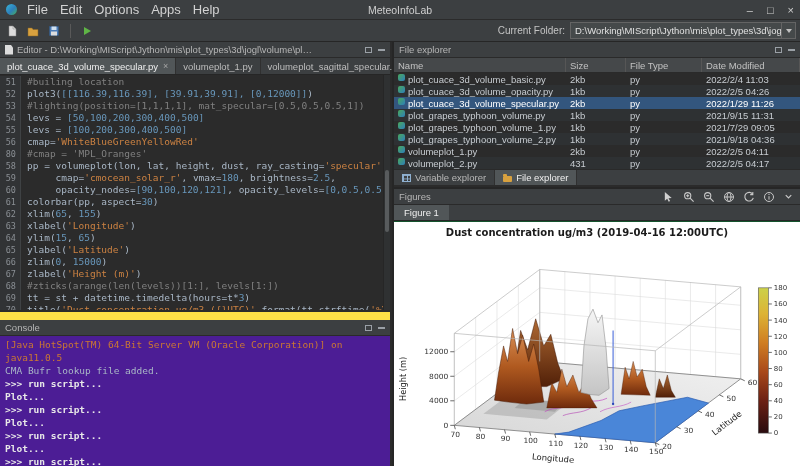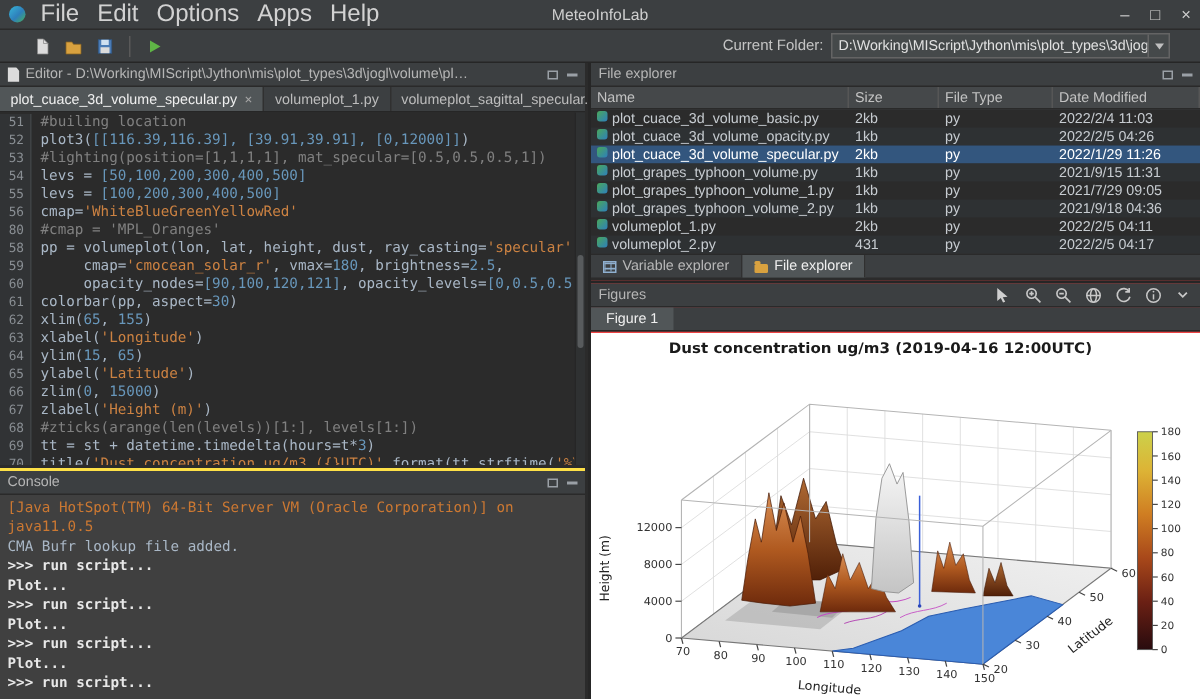--- a/index.html
+++ b/index.html
@@ -5,28 +5,28 @@
   * { margin:0; padding:0; box-sizing:border-box; }
   html,body { background:#1e1e1e; }
   .app { position:relative; width:800px; height:466px; background:#2b2b2b;
          font-family:"Liberation Sans", sans-serif; overflow:hidden; color:#bbb; }
 
   
   .titlebar { position:absolute; top:0; left:0; right:0; height:20px; background:#3c3f41;
               border-bottom:1px solid #2b2b2b; display:flex; align-items:center; padding:0 6px; gap:10px; }
   .app-icon { width:11px; height:11px; border-radius:50%;
               background:linear-gradient(135deg,#37b6d8,#2e7fbb 55%,#46b05a); flex:0 0 auto; }
-  .menubar { display:flex; gap:12px; font-size:16px; color:#d2d2d2;text-align:center; }
+  .menubar { display:flex; gap:12px; font-size:13px; color:#d2d2d2;text-align:center; }
   .menu-item { cursor:default; }
   .win-title { position:absolute; left:0; right:0; text-align:center; font-size:10.5px; color:#cfcfcf; pointer-events:none; }
   .win-controls { margin-left:auto; display:flex; gap:14px; align-items:center; font-size:11px; color:#cfcfcf; z-index:2; }
 
   
   .toolbar { position:absolute; top:20px; left:0; right:0; height:22px; background:#3c3f41;
-             border-bottom:1px solid #262626; display:flex; align-items:center; gap:5px; padding:0 20px; }
+             border-bottom:1px solid #262626; display:flex; align-items:center; gap:5px; padding:0 4px; }
   .tb-btn { width:16px; height:16px; display:flex; align-items:center; justify-content:center; }
   .tb-sep { width:1px; height:14px; background:#595959; margin:0 3px; }
   .cf-label { margin-left:auto; font-size:10px; color:#c4c4c4; }
   .combobox { width:226px; height:17px; background:#45494a; border:1px solid #646464;
               display:flex; align-items:center; font-size:9.5px; color:#e0e0e0; }
   .combobox .path { flex:1; padding:0 4px; white-space:nowrap; overflow:hidden; }
   .combo-arrow { width:14px; height:100%; border-left:1px solid #646464; display:flex; align-items:center; justify-content:center; }
   .combo-arrow i { width:0; height:0; border-left:3px solid transparent; border-right:3px solid transparent; border-top:4px solid #c0c0c0; }
 
   
@@ -54,21 +54,21 @@
   .code-line { display:flex; height:12px; }
   .gutter { width:21px; flex:0 0 auto; background:#313335; border-right:1px solid #3f4244;
             color:#8a8f94; font-size:8.5px; text-align:right; padding-right:4px; }
   .code-text { padding-left:6px; white-space:pre; }
   .tok-d { color:#a9b7c6; } .tok-c { color:#808080; } .tok-s { color:#cc8242; }
   .tok-n { color:#6897bb; }
   .scrollbar { position:absolute; top:33px; right:0; bottom:0; width:7px; background:#2f3132; border-left:1px solid #262626; }
   .scrollbar .thumb { position:absolute; top:95px; left:1px; right:1px; height:62px; background:#585b5d; border-radius:3px; }
 
   
-  .console-panel { position:absolute; top:270px; left:0; right:0; bottom:0; background:#404040; border-top:2px solid #fde047; }
+  .console-panel { position:absolute; top:270px; left:0; right:0; bottom:0; background:#4c1d95; border-top:8px solid #fde047; }
   .console-body { position:absolute; top:16px; left:0; right:0; bottom:0; overflow:hidden; padding:2px 5px;
                   font-family:"DejaVu Sans Mono", monospace; font-size:9.5px; line-height:13px; color:#a9b7c6; }
   .console-line.warn { color:#cc7832; }
   .console-line.prompt, .console-line.bold { color:#e8e8e8; font-weight:bold; }
 
   
   .fe-panel { position:absolute; top:0; left:0; right:0; height:143px; background:#2b2b2b; }
   .fe-colheader { display:grid; grid-template-columns:172px 60px 76px 1fr; height:15px; background:#45484a;
                   border-bottom:1px solid #2a2a2a; font-size:9.5px; color:#c2c2c2; }
   .fe-colheader span { padding:0 4px; border-right:1px solid #565656; display:flex; align-items:center; overflow:hidden; }
@@ -83,21 +83,21 @@
                     border-top:1px solid #2a2a2a; font-size:9.5px; color:#b8b8b8; }
   .explorer-tab { display:flex; align-items:center; gap:4px; padding:0 8px; border-right:1px solid #303030; white-space:nowrap; }
   .explorer-tab.active { background:#515658; color:#efefef; }
   .tbl-ic { width:9px; height:8px; border:1px solid #8fb0d0;
             background-image:linear-gradient(#8fb0d0 1px, transparent 1px), linear-gradient(90deg,#8fb0d0 1px, transparent 1px);
             background-size:4px 3.5px; display:inline-block; }
   .fold-ic { width:9px; height:6px; background:#d8a13f; border-radius:1px; position:relative; display:inline-block; margin-top:2px; }
   .fold-ic::before { content:""; position:absolute; top:-2px; left:0; width:4px; height:2px; background:#d8a13f; border-radius:1px 1px 0 0; }
 
   
-  .figures-panel { position:absolute; top:145px; left:0; right:0; bottom:0; background:#ef4444; border-top:2px solid #262626; }
+  .figures-panel { position:absolute; top:145px; left:0; right:0; bottom:0; background:#14532d; border-top:2px solid #262626; }
   .fig-tools { margin-left:auto; display:flex; gap:7px; align-items:center; }
   .fig-tool { display:flex; align-items:center; justify-content:center; width:13px; height:13px; }
   .fig-tabbar { height:16px; background:#3c3f41; display:flex; border-bottom:1px solid #262626; }
   .fig-tab { padding:0 10px; font-size:9.5px; display:flex; align-items:center; }
   .fig-tab.active { background:#515658; color:#efefef; }
   .fig-plot { position:absolute; top:33px; left:0; right:0; bottom:0; background:#fff; }
   .fig-plot svg { width:100%; height:100%; display:block; }
 </style>
 </head>
 <body>

